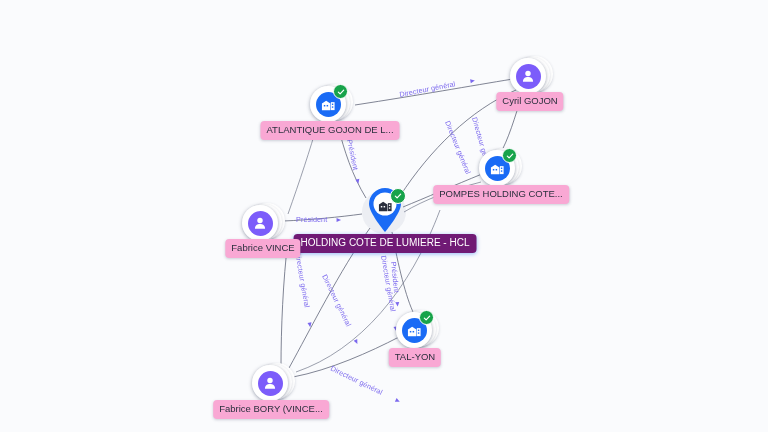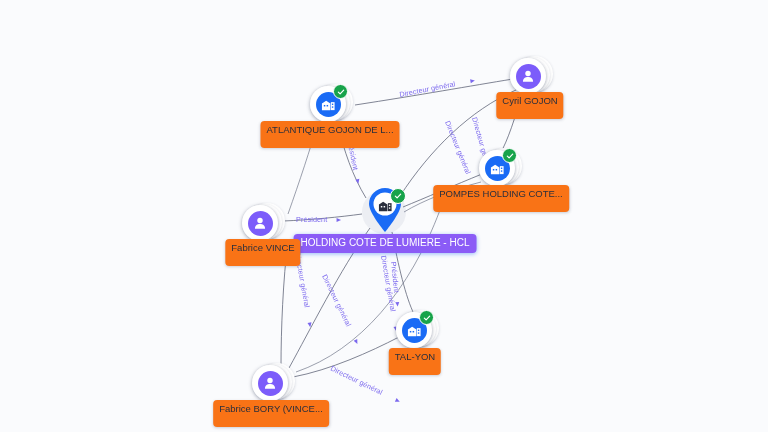--- a/index.html
+++ b/index.html
@@ -136,32 +136,32 @@
     border: 1.5px solid #ffffff;
     display: flex;
     align-items: center;
     justify-content: center;
   }
 
   
   .node-label {
     position: absolute;
     transform: translate(-50%, 0);
-    background: #f97316;
+    background: #f9a8d4;
     color: #2a2f3d;
     font-size: 9.5px;
     line-height: 1;
-    padding: 4px 6px 13px 6px;
+    padding: 4px 6px 5px 6px;
     border-radius: 4px;
     white-space: nowrap;
     box-shadow: 0 1px 3px rgba(40,50,80,0.22);
     font-family: "Liberation Sans", sans-serif;
   }
   .node-label.selected {
-    background: #8b5cf6;
+    background: #701a75;
     color: #ffffff;
     font-size: 10px;
     padding: 4px 7px 5px 7px;
     box-shadow: 0 1px 4px rgba(26,107,245,0.45);
   }
 </style>
 </head>
 <body>
 
 <div id="stage">

